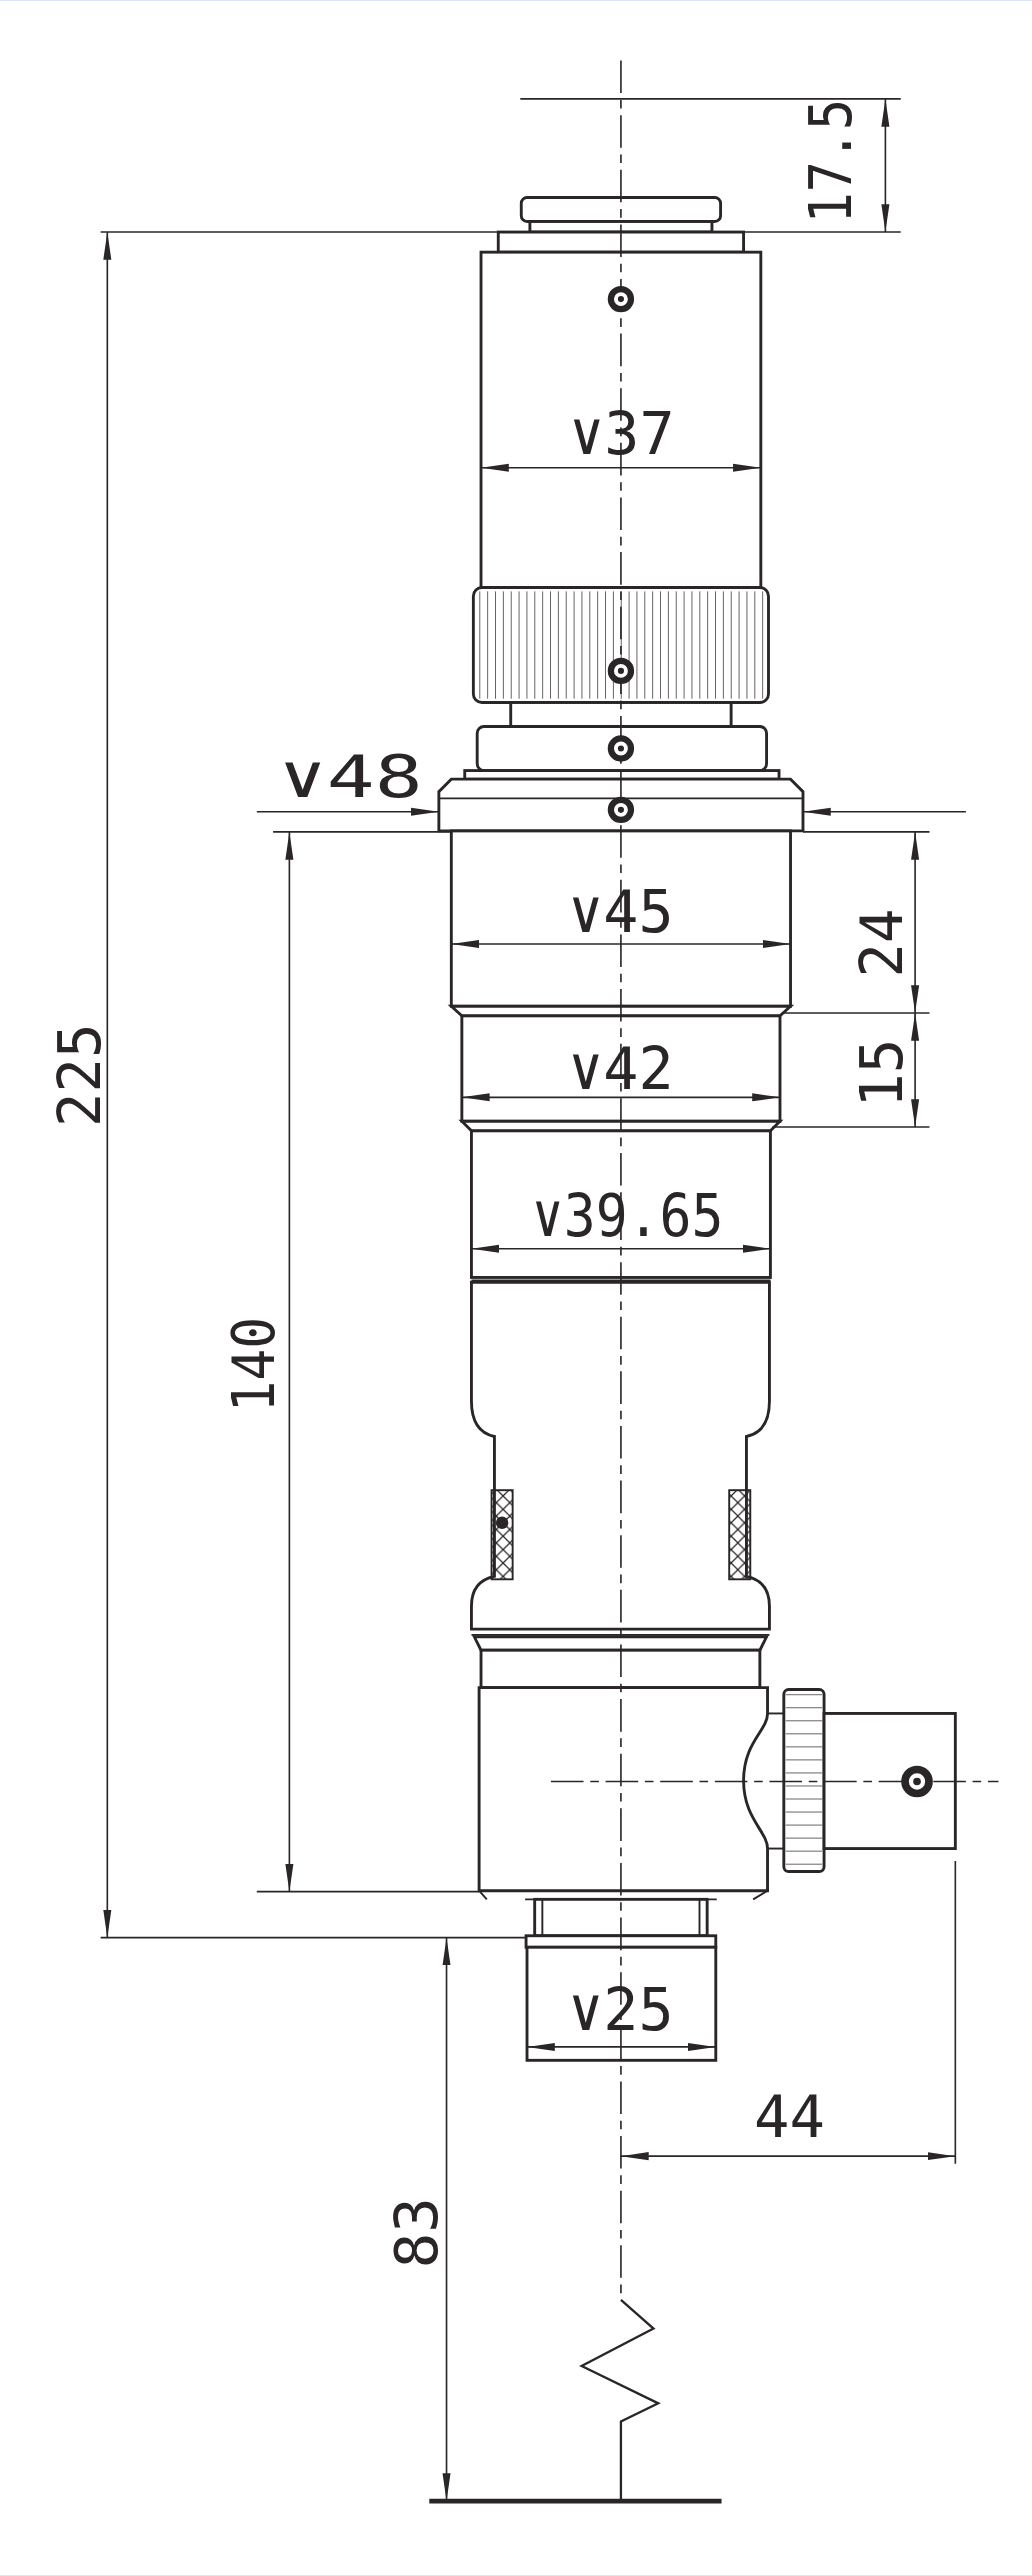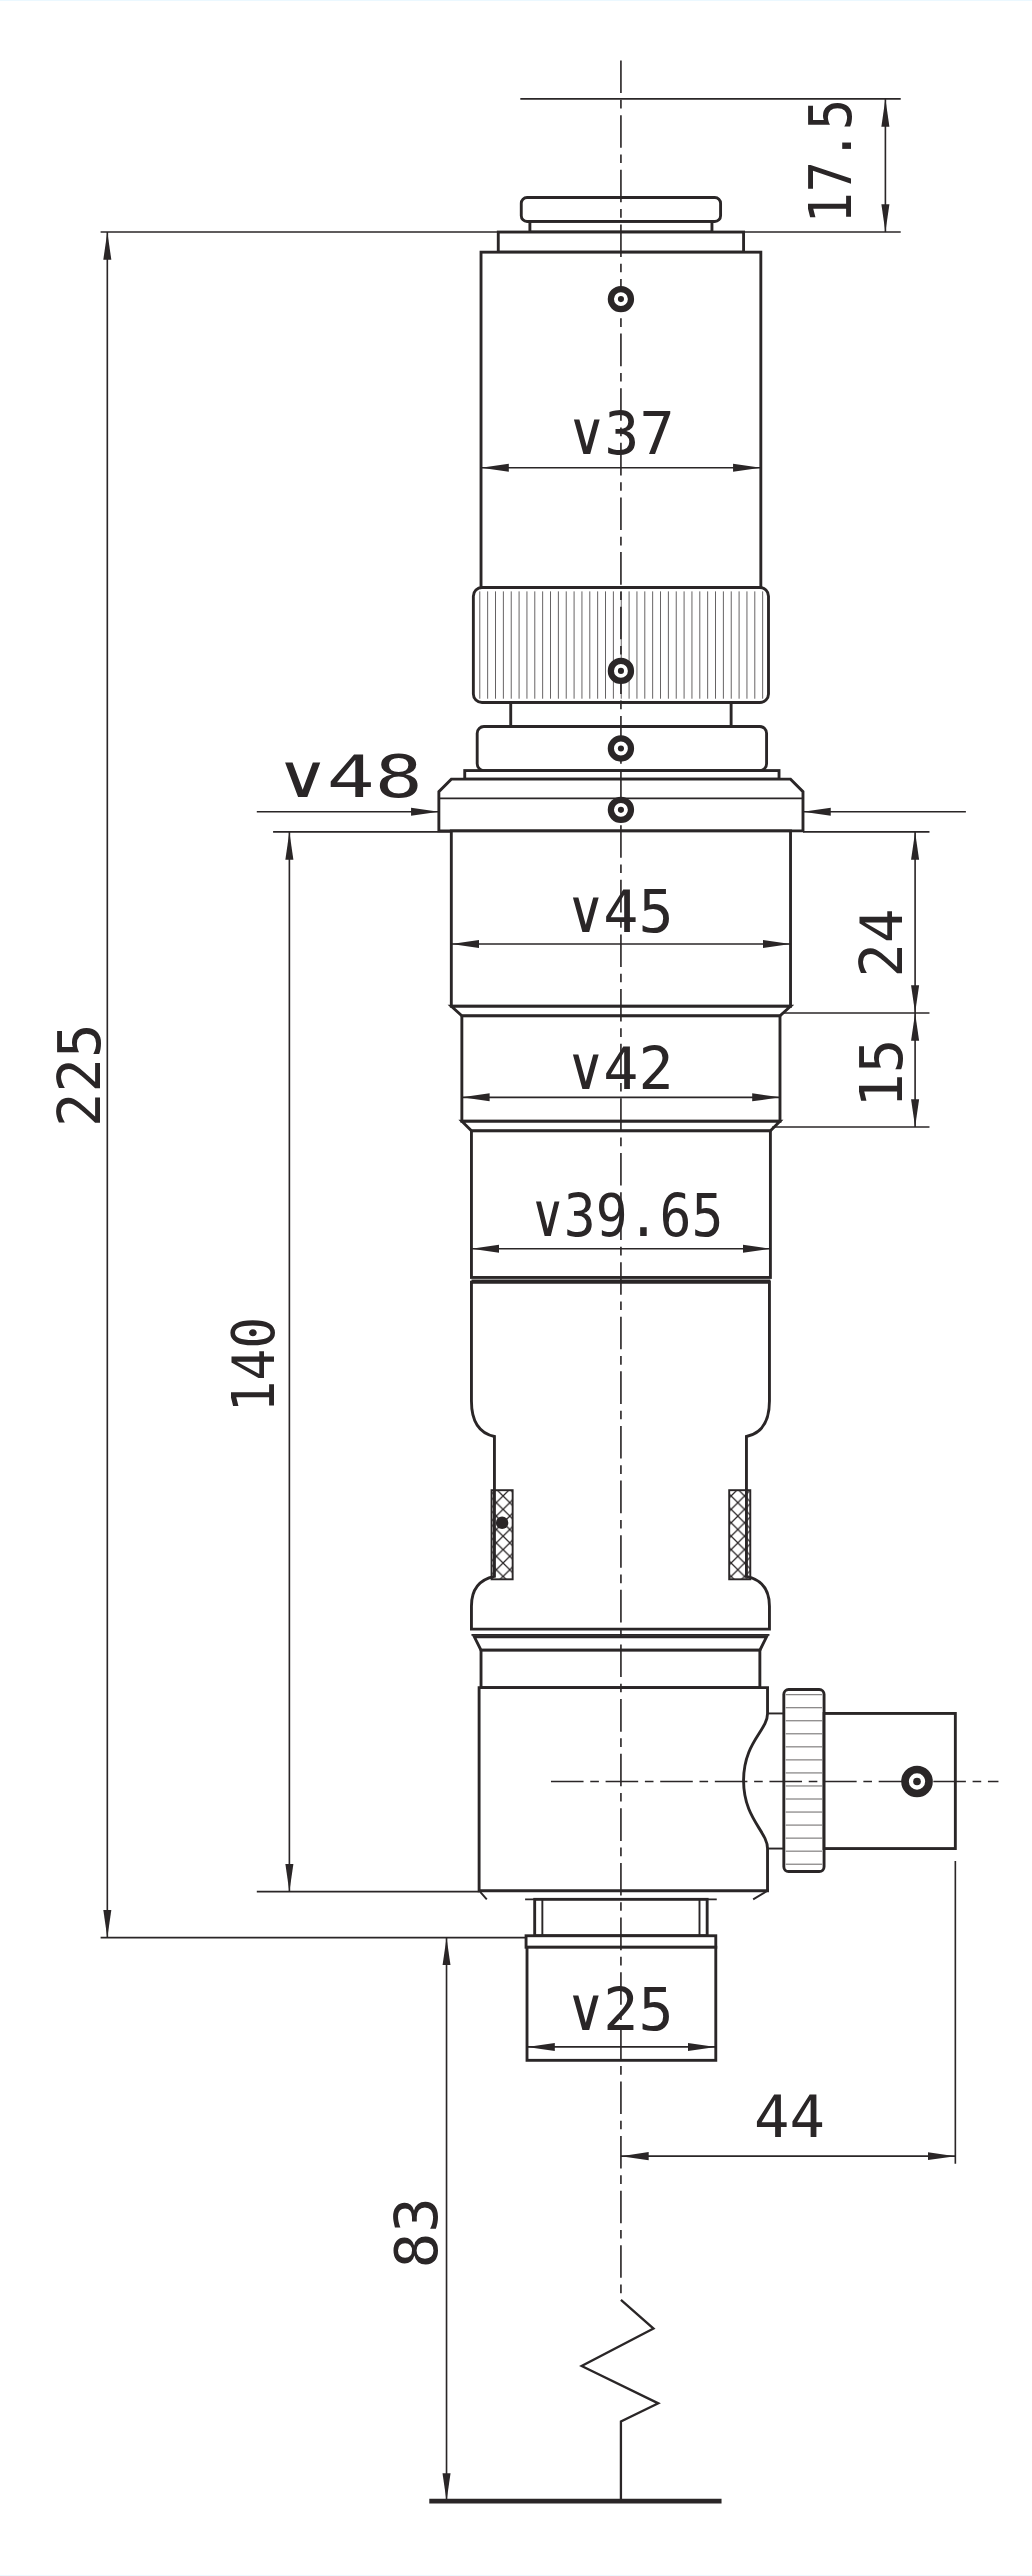--- a/index.html
+++ b/index.html
@@ -1,16 +1,16 @@
 <!DOCTYPE html>
 <html><head>
 <meta charset="utf-8">
 <style>
   html,body{margin:0;padding:0;background:#ffffff;}
-  .page{width:1032px;height:2576px;position:relative;background:#7dd3fc;}
+  .page{width:1032px;height:2576px;position:relative;background:#1d4ed8;}
   svg text{font-family:"DejaVu Sans Mono","DejaVu Sans",monospace;font-size:62px;fill:#2a2627;}
   .part{stroke:#2a2627;stroke-width:3;fill:#ffffff;}
   .part-thin{stroke:#2a2627;stroke-width:2;fill:none;}
   .dim{stroke:#2a2627;stroke-width:1.7;fill:none;}
   .ext{stroke:#2a2627;stroke-width:1.7;fill:none;}
   .cl{stroke:#2a2627;stroke-width:1.7;fill:none;stroke-dasharray:34 7 9 7;}
   .hatchline{stroke:#2a2627;stroke-width:1.5;}
   .dot-ring{stroke:#2a2627;fill:#ffffff;}
   .dot-core{fill:#2a2627;stroke:none;}
   .thick{stroke:#2a2627;stroke-width:5;fill:none;}

